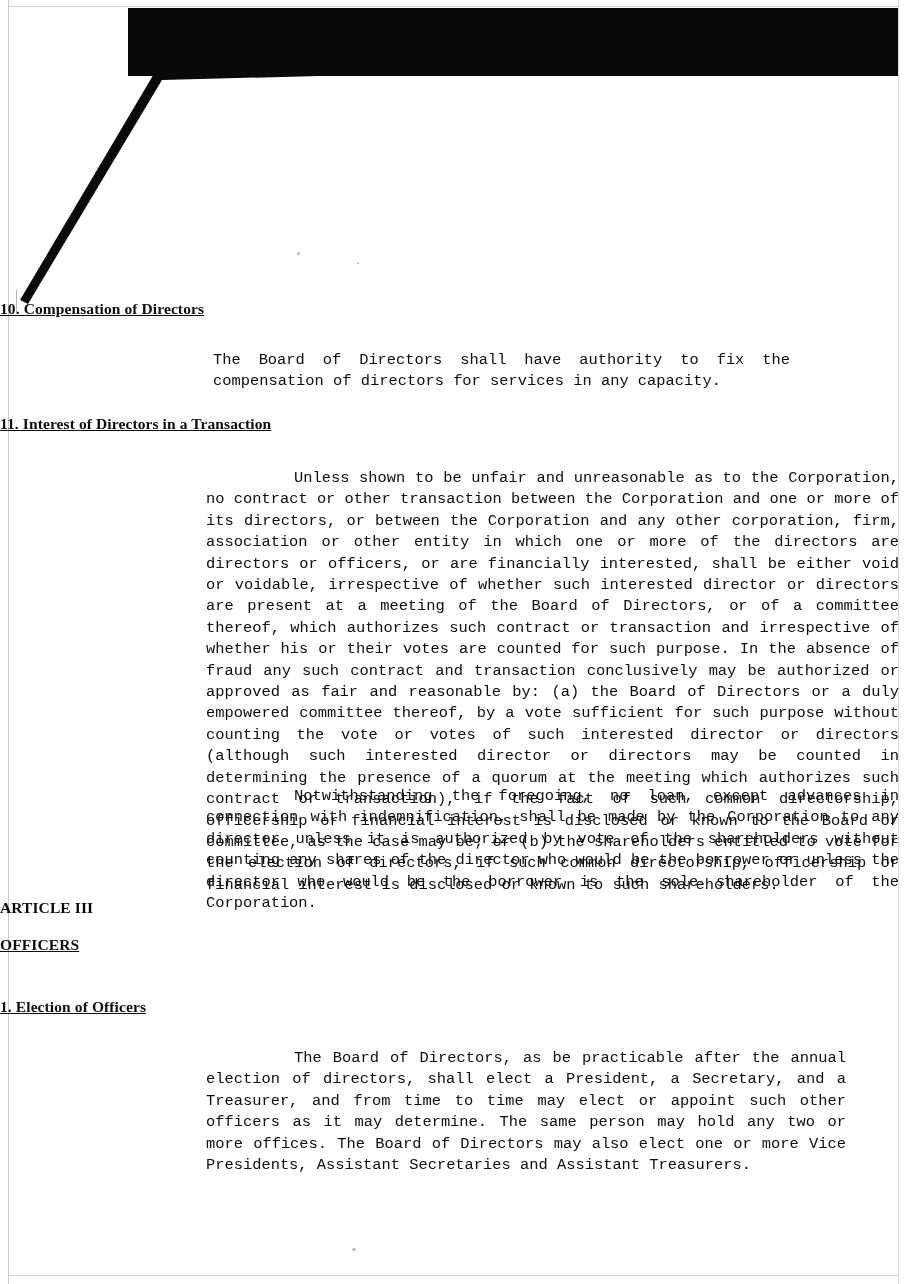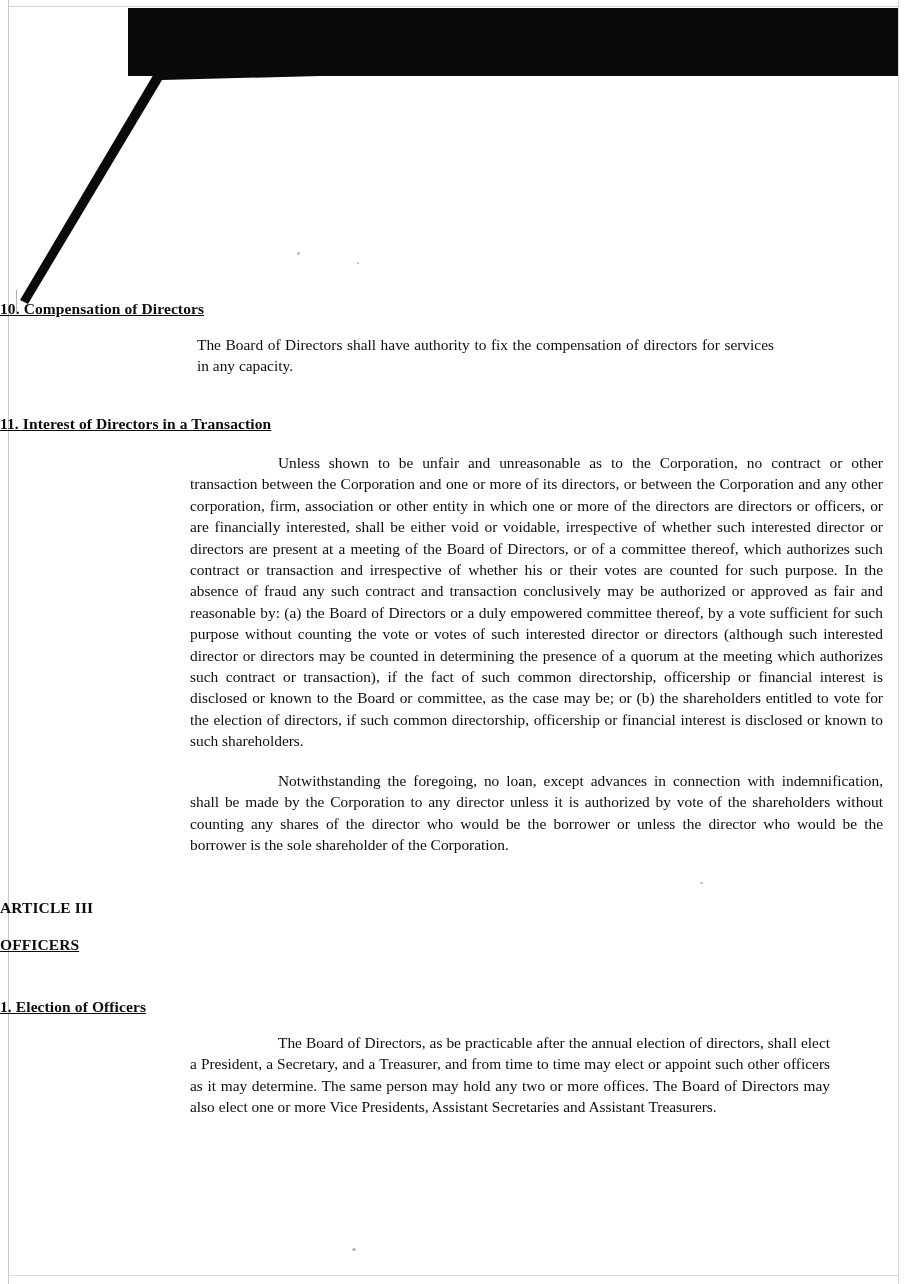--- a/index.html
+++ b/index.html
@@ -78,25 +78,26 @@
     font-size: 15.5px;
     font-weight: bold;
     text-align: left;
     margin: 0;
     letter-spacing: .1px;
   }
   .u {
     text-decoration: underline;
   }
   p.body-text {
-    margin: 0;
+    margin: 16px;
     font-size: 15.4px;
     line-height: 21.4px;
     text-align: justify;
     text-justify: inter-word;
+    font-family: Liberation Mono, monospace;
   }
   .indent {
     text-indent: 88px;
   }
   .blk { position: absolute; }
 </style>
 </head>
 <body>
 
 <div class="page">

